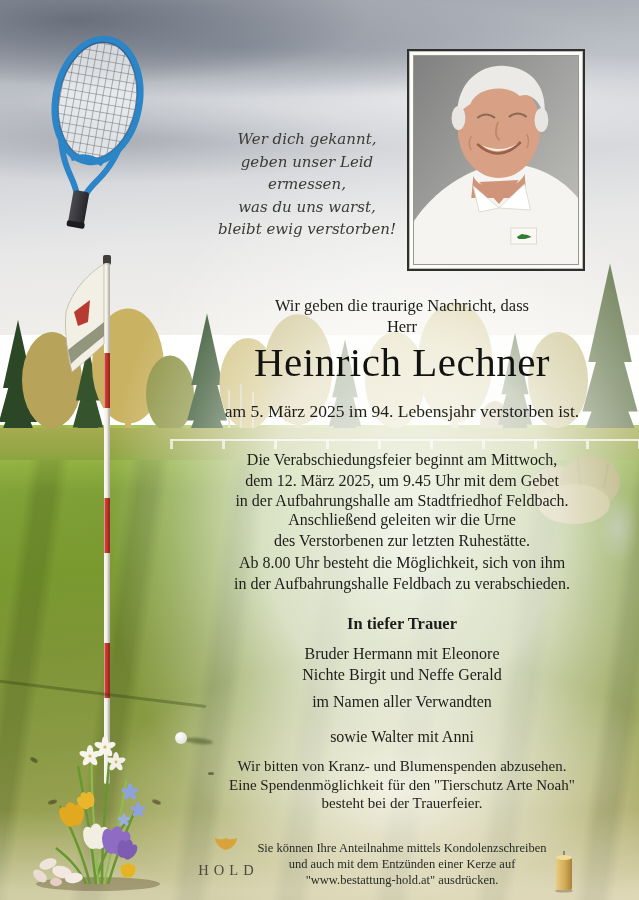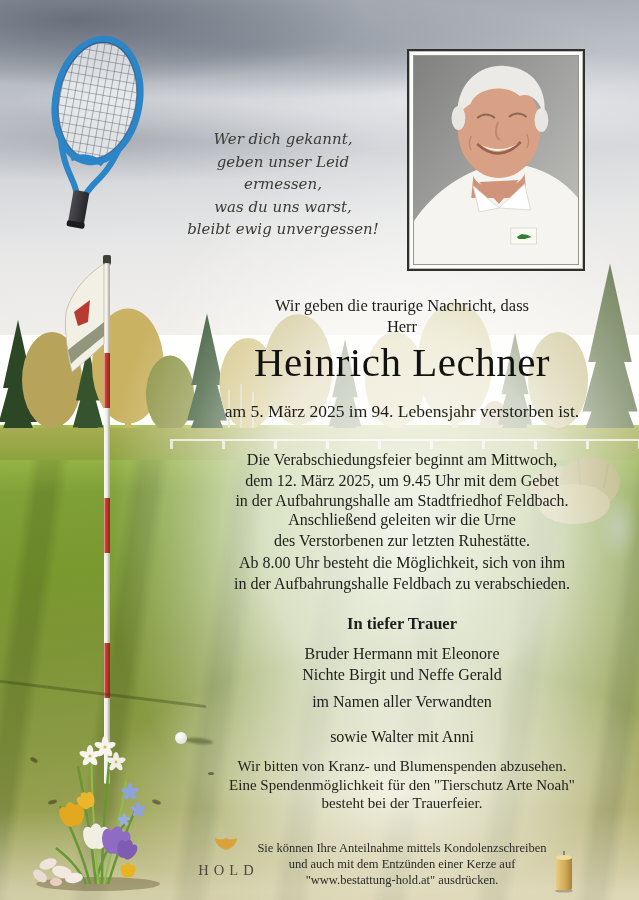--- a/index.html
+++ b/index.html
@@ -50,21 +50,21 @@
   .ball{left:175px;top:732px;width:12px;height:12px;border-radius:50%;z-index:5;
         background:radial-gradient(circle at 35% 30%, #ffffff, #d9d9cd);}
   .ball-shadow{left:185px;top:738px;width:28px;height:6px;border-radius:50%;z-index:5;
         background:rgba(55,65,25,.45);transform:rotate(6deg);filter:blur(1px);}
   .speck{z-index:5;background:rgba(55,48,22,.55);border-radius:50%;filter:blur(.4px);}
   .candle{left:553px;top:849px;width:22px;height:44px;z-index:6;}
 
   
   .tx{left:163px;width:478px;text-align:center;z-index:7;}
   .ln{display:block;}
-  .poem{left:186px;top:128px;width:194px;text-align:center;z-index:7;
+  .poem{left:210px;top:128px;width:194px;text-align:center;z-index:7;
         font-family:"DejaVu Serif", serif;font-style:italic;
         font-size:15px;line-height:22.5px;color:#3b3b35;}
   .t-intro{top:295px;font-size:16.5px;line-height:21px;}
   .t-name{top:337px;font-size:41px;line-height:50px;letter-spacing:.5px;color:#121210;}
   .t-death{top:401px;font-size:17.5px;}
   .t-p1{top:450px;font-size:16px;line-height:20.5px;}
   .t-p2{top:510px;font-size:16px;line-height:20.5px;}
   .t-p3{top:553px;font-size:16px;line-height:20.5px;}
   .t-mh{top:614px;font-size:16.5px;font-weight:bold;}
   .t-m1{top:644px;font-size:16px;line-height:20.5px;}
@@ -254,21 +254,21 @@
     <ellipse cx="11" cy="42" rx="9" ry="1.6" fill="rgba(80,70,40,0.35)"></ellipse>
     <path d="M11,2 L11,9" stroke="#6a6a64" stroke-width="1.4"></path>
     <rect x="3" y="8" width="16" height="33" rx="2" fill="url(#candGrad)"></rect>
     <ellipse cx="11" cy="8.5" rx="8" ry="2.4" fill="#efdc9e"></ellipse>
   </svg>
 
   <div class="abs poem">
     <span class="ln">Wer dich gekannt,</span>
     <span class="ln">geben unser Leid ermessen,</span>
     <span class="ln">was du uns warst,</span>
-    <span class="ln">bleibt ewig unvergessen!</span>
+    <span class="ln">bleibt ewig verstorben!</span>
   </div>
 
   <div class="abs tx t-intro">
     <span class="ln">Wir geben die traurige Nachricht, dass</span>
     <span class="ln">Herr</span>
   </div>
   <div class="abs tx t-name">Heinrich Lechner</div>
   <div class="abs tx t-death">am 5. März 2025 im 94. Lebensjahr verstorben ist.</div>
 
   <div class="abs tx t-p1">

